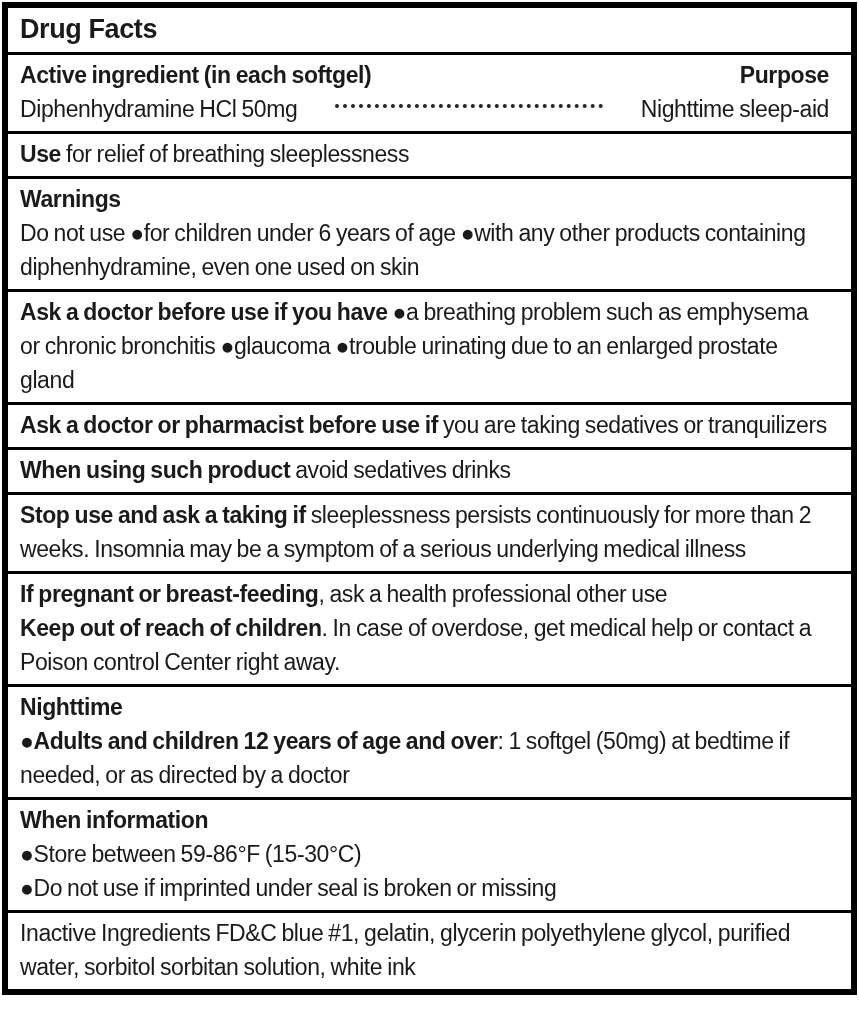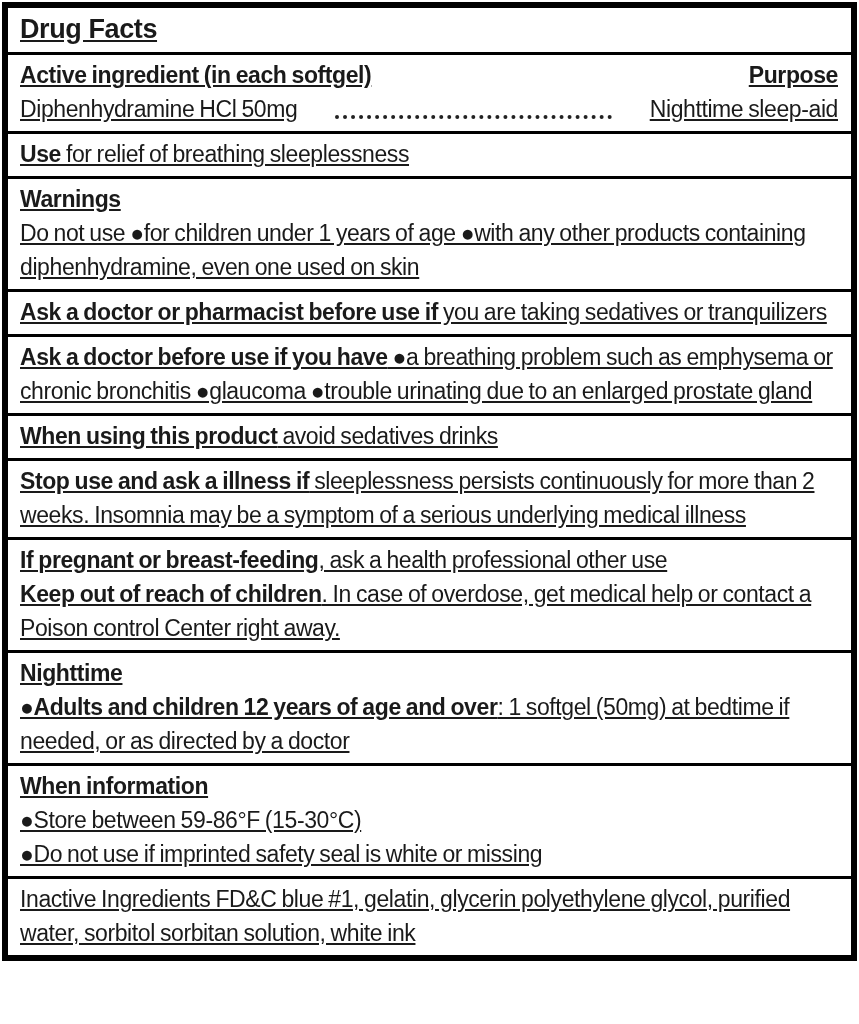--- a/index.html
+++ b/index.html
@@ -13,22 +13,21 @@
     color: #1a1a1a;
     -webkit-font-smoothing: antialiased;
   }
   .panel {
     margin: 2px 2px 0 2px;
     border: 6px solid #000000;
     background: #ffffff;
   }
   .sec {
     border-bottom: 3px solid #000000;
-    padding: 3px 13px 5px 12px;
-    text-decoration: underline;
+    padding: 3px 22px 5px 12px;
   }
   .sec:last-child { border-bottom: none; }
   .line, p.line {
     margin: 0;
     font-size: 23px;
     line-height: 34px;
     letter-spacing: -0.4px;
     word-spacing: -1px;
     gap: 36px;
   }
@@ -39,21 +38,21 @@
     line-height: 36px;
     font-weight: 700;
     letter-spacing: -0.4px;
   }
   .ai-head {
     display: flex;
     justify-content: space-between;
   }
   .leader-row {
     display: flex;
-    align-items: flex-end;
+    align-items: center;
   }
   .leader-row .side { white-space: nowrap; }
   .leader {
     flex: 1;
     border-bottom: 4px dotted #222222;
     margin: 0 2px 7px 2px;
     min-width: 30px;
   }
 </style>
 </head>
@@ -76,52 +75,52 @@
       <span class="side">Nighttime sleep-aid</span>
     </div>
   </div>
 
   <div class="sec">
     <p class="line"><span class="b">Use</span><span> for relief of breathing sleeplessness</span></p>
   </div>
 
   <div class="sec">
     <p class="line b">Warnings</p>
-    <p class="line">Do not use ●for children under 1 years of age ●with any other products containing diphenhydramine, even one used on skin</p>
+    <p class="line">Do not use ●for children under 6 years of age ●with any other products containing diphenhydramine, even one used on skin</p>
+  </div>
+
+  <div class="sec">
+    <p class="line"><span class="b">Ask a doctor before use if you have</span><span> ●a breathing problem such as emphysema or chronic bronchitis ●glaucoma ●trouble urinating due to an enlarged prostate gland</span></p>
   </div>
 
   <div class="sec">
     <p class="line"><span class="b">Ask a doctor or pharmacist before use if</span><span> you are taking sedatives or tranquilizers</span></p>
   </div>
 
   <div class="sec">
-    <p class="line"><span class="b">Ask a doctor before use if you have</span><span> ●a breathing problem such as emphysema or chronic bronchitis ●glaucoma ●trouble urinating due to an enlarged prostate gland</span></p>
+    <p class="line"><span class="b">When using such product</span><span> avoid sedatives drinks</span></p>
   </div>
 
   <div class="sec">
-    <p class="line"><span class="b">When using this product</span><span> avoid sedatives drinks</span></p>
-  </div>
-
-  <div class="sec">
-    <p class="line"><span class="b">Stop use and ask a illness if</span><span> sleeplessness persists continuously for more than 2 weeks. Insomnia may be a symptom of a serious underlying medical illness</span></p>
+    <p class="line"><span class="b">Stop use and ask a taking if</span><span> sleeplessness persists continuously for more than 2 weeks. Insomnia may be a symptom of a serious underlying medical illness</span></p>
   </div>
 
   <div class="sec">
     <p class="line"><span class="b">If pregnant or breast-feeding</span><span>, ask a health professional other use</span></p>
     <p class="line"><span class="b">Keep out of reach of children</span><span>. In case of overdose, get medical help or contact a Poison control Center right away.</span></p>
   </div>
 
   <div class="sec">
     <p class="line b">Nighttime</p>
     <p class="line"><span class="b">●Adults and children 12 years of age and over</span><span>: 1 softgel (50mg) at bedtime if needed, or as directed by a doctor</span></p>
   </div>
 
   <div class="sec">
     <p class="line b">When information</p>
     <p class="line">●Store between 59-86°F (15-30°C)</p>
-    <p class="line">●Do not use if imprinted safety seal is white or missing</p>
+    <p class="line">●Do not use if imprinted under seal is broken or missing</p>
   </div>
 
   <div class="sec">
     <p class="line">Inactive Ingredients FD&amp;C blue #1, gelatin, glycerin polyethylene glycol, purified water, sorbitol sorbitan solution, white ink</p>
   </div>
 
 </div>
 
 </body></html>

